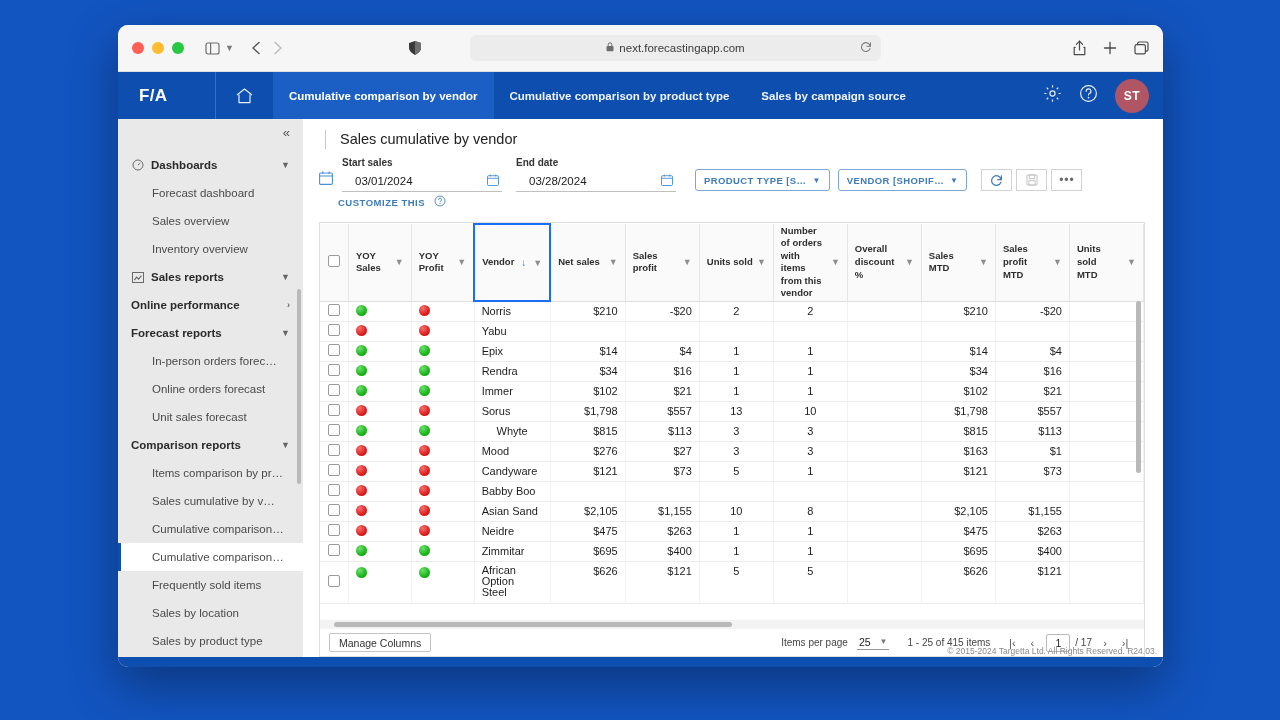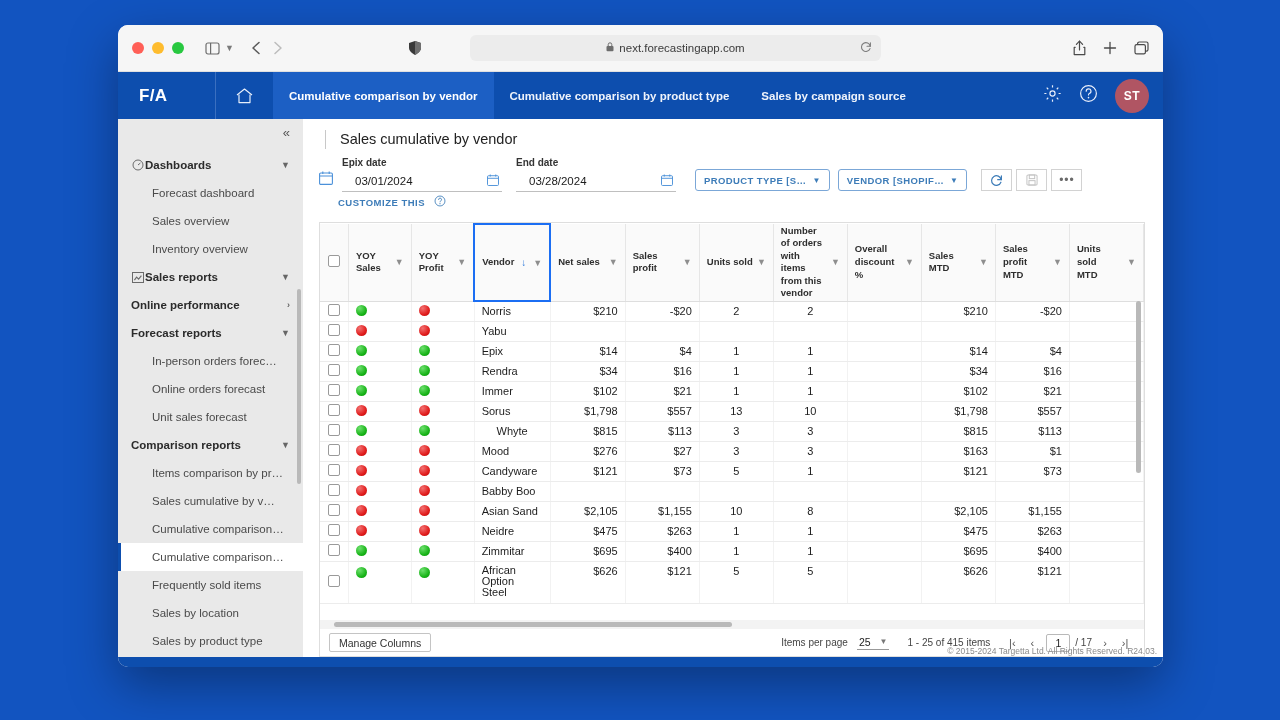--- a/index.html
+++ b/index.html
@@ -88,21 +88,21 @@
   #sidebar {
     width: 185px; flex: 0 0 185px;
     background: #e9e9e9;
     display: flex; flex-direction: column;
     position: relative;
   }
   #collapse-row { height: 27px; display: flex; align-items: center; justify-content: flex-end; padding-right: 13px; }
   #collapse-row span { font-size: 13px; color: #555; }
   #navlist { flex: 1; overflow: hidden; padding-top: 5px; }
   .navgroup {
-    display: flex; align-items: center; gap: 1px;
+    display: flex; align-items: center; gap: 7px;
     height: 28px; padding: 0 13px 0 13px;
     font-size: 11.5px; font-weight: bold; color: #2b2b2b;
   }
   .navgroup .gicon { width: 13px; display: flex; align-items: center; justify-content: center; color: #6a6a6a; }
   .navgroup .gcar { margin-left: auto; font-size: 9px; color: #666; }
   .navitem {
     height: 28px; display: flex; align-items: center;
     padding-left: 34px; font-size: 11.5px; color: #4a4a4a;
     white-space: nowrap; overflow: hidden;
   }
@@ -410,21 +410,21 @@
         <span id="cal-left">
           <svg width="14" height="14" viewBox="0 0 14 14" fill="none" stroke="#4a90d9" stroke-width="1.1">
                 <rect x=".6" y="2" width="12.8" height="11.4" rx="1.2"></rect>
                 <line x1=".6" y1="5" x2="13.4" y2="5"></line>
                 <line x1="3.8" y1=".6" x2="3.8" y2="3"></line>
                 <line x1="10.2" y1=".6" x2="10.2" y2="3"></line>
               </svg>
         </span>
 
         <div class="datefield">
-          <div class="lab">Epix date</div>
+          <div class="lab">Start sales</div>
           <div class="inp">
             <span class="val">03/01/2024</span>
             <span>
               <svg width="12" height="12" viewBox="0 0 14 14" fill="none" stroke="#4a90d9" stroke-width="1.1">
                     <rect x=".6" y="2" width="12.8" height="11.4" rx="1.2"></rect>
                     <line x1=".6" y1="5" x2="13.4" y2="5"></line>
                     <line x1="3.8" y1=".6" x2="3.8" y2="3"></line>
                     <line x1="10.2" y1=".6" x2="10.2" y2="3"></line>
                   </svg>
             </span>

